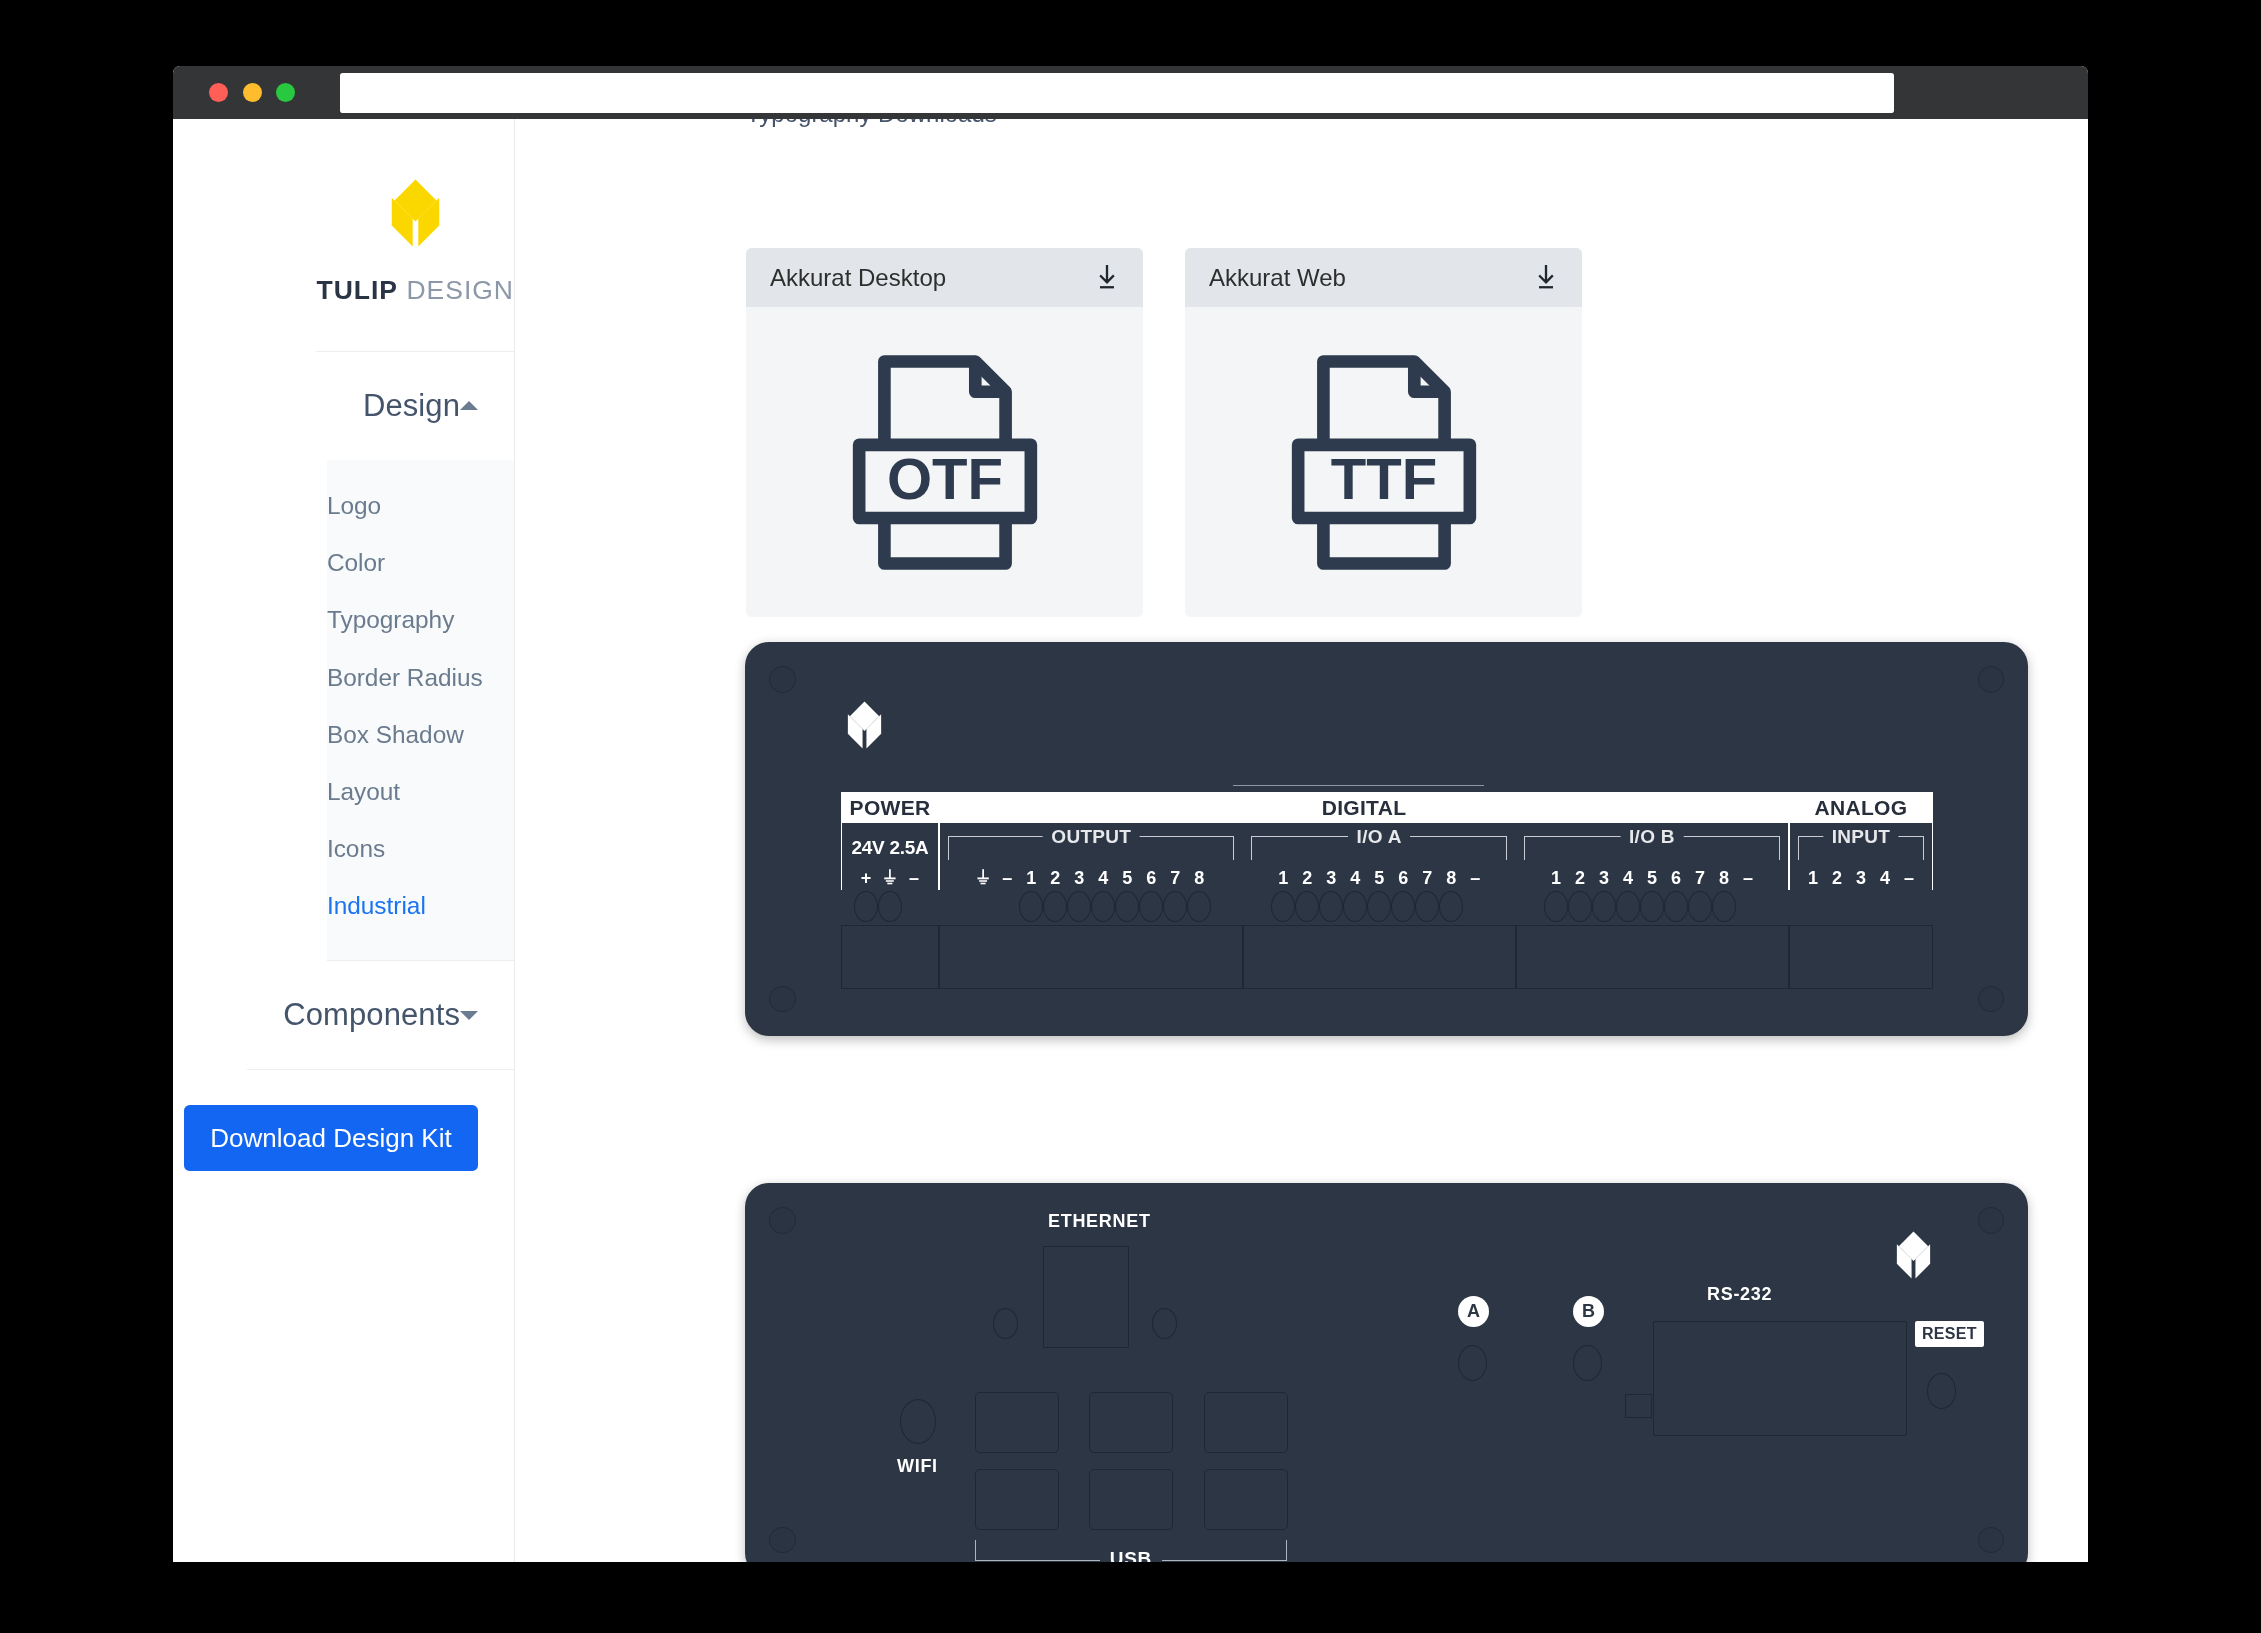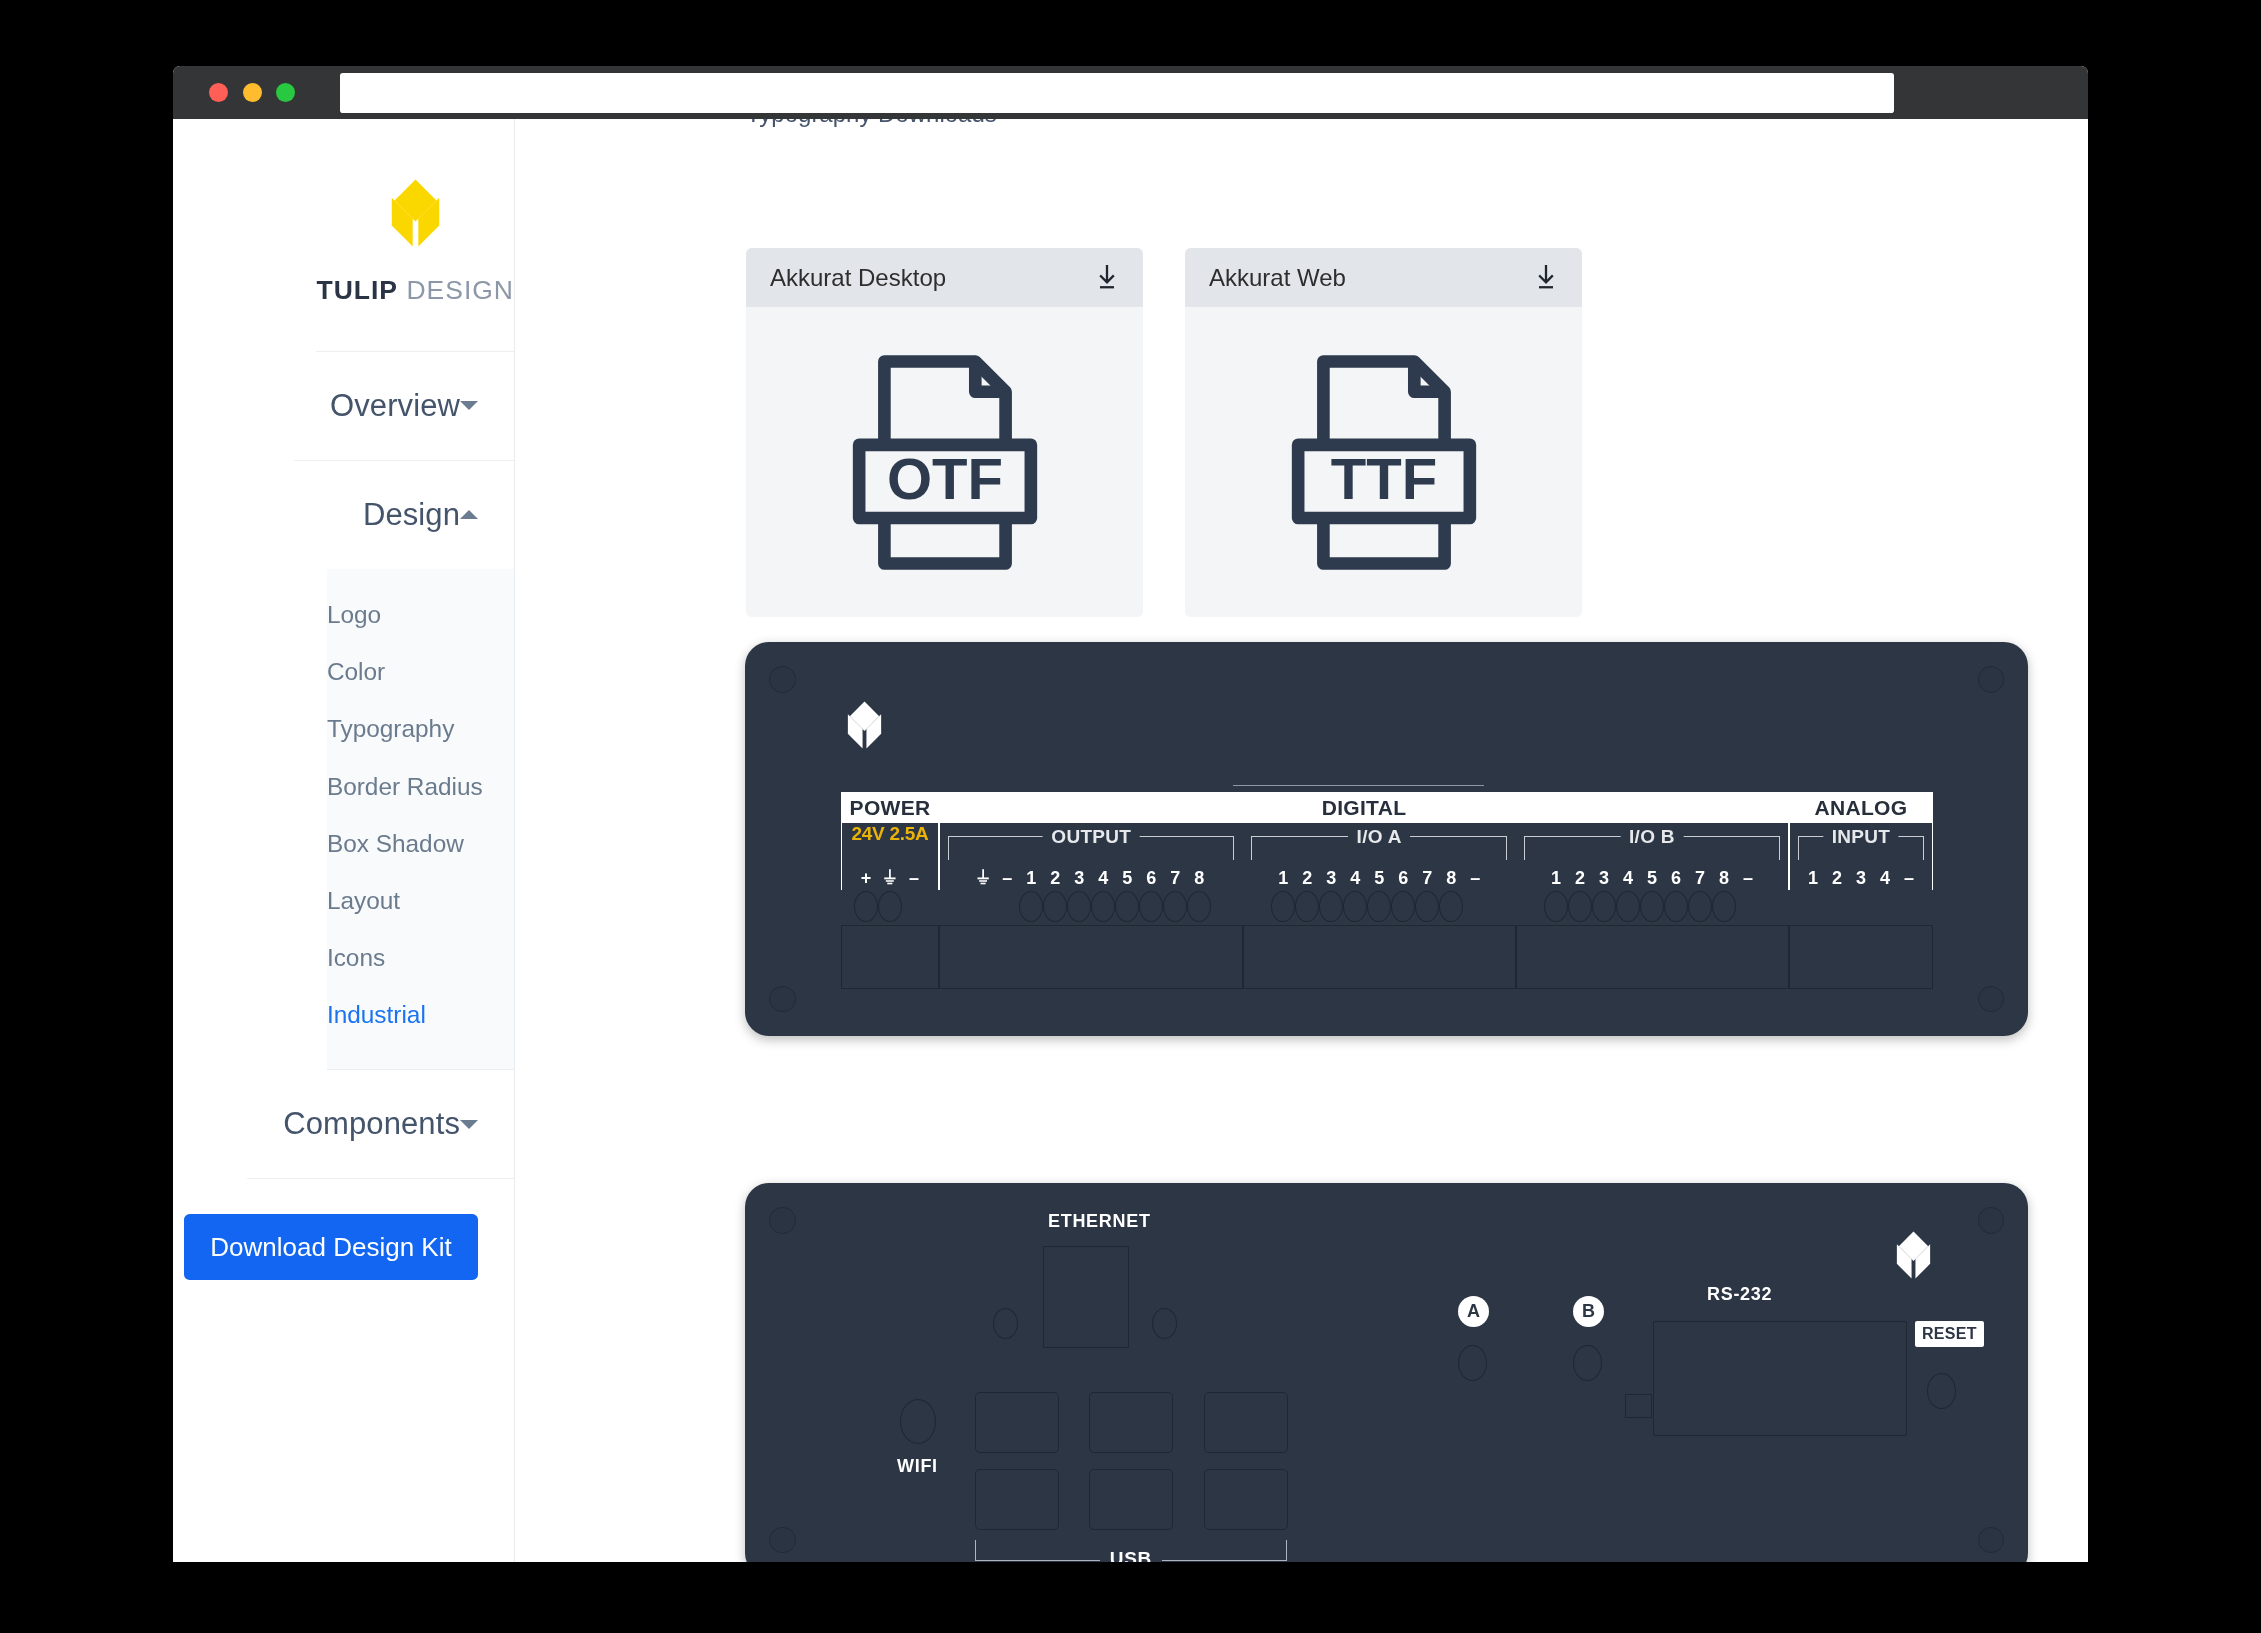--- a/index.html
+++ b/index.html
@@ -276,25 +276,26 @@
     height: 64px;
     margin-top: 2.8px;
   }
   #strip-underlines {
     position: absolute;
     left: 488px; top: 143px;
     width: 251px;
     border-top: 1.4px solid #8e97a3;
   }
   #power-volt {
-    color: #eab308;
+    color: #ffffff;
     font-size: 19px;
     font-weight: bold;
     text-align: center;
     letter-spacing: -0.3px;
+    padding-top: 14px;
   }
 
   
   .bp-label {
     position: absolute;
     color: #fff;
     font-size: 18px;
     font-weight: bold;
     letter-spacing: 0.7px;
   }
@@ -367,26 +368,20 @@
         <svg id="brand-logo" viewBox="0 0 96 100">
           <polygon points="48,2 78,32 48,62 18,32" fill="#FBD700"></polygon>
           <polygon points="14,28 44,58 44,98 14,68" fill="#FBD700"></polygon>
           <polygon points="82,28 82,68 52,98 52,58" fill="#FBD700"></polygon>
         </svg>
         <div id="brand-text">
           <span class="b1">TULIP</span><span>&nbsp;</span><span class="b2">DESIGN</span>
         </div>
       </div>
 
-      <div class="nav-group">
-        <div class="nav-group-header">
-          <span class="nav-group-title">Overview</span>
-          <span class="caret down"></span>
-        </div>
-      </div>
 
       <div class="nav-group">
         <div class="nav-group-header">
           <span class="nav-group-title">Design</span>
           <span class="caret up"></span>
         </div>
         <div class="nav-sublist">
           <div class="nav-subitem">Logo</div>
           <div class="nav-subitem">Color</div>
           <div class="nav-subitem">Typography</div>

